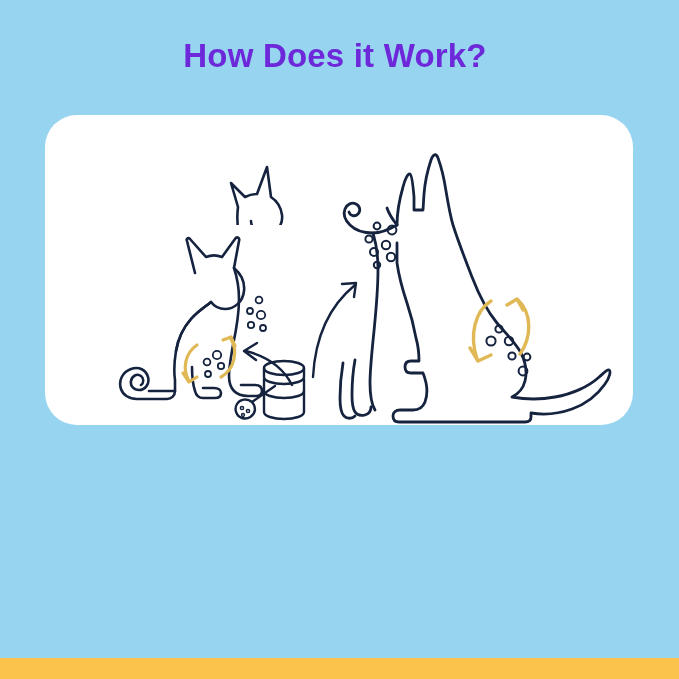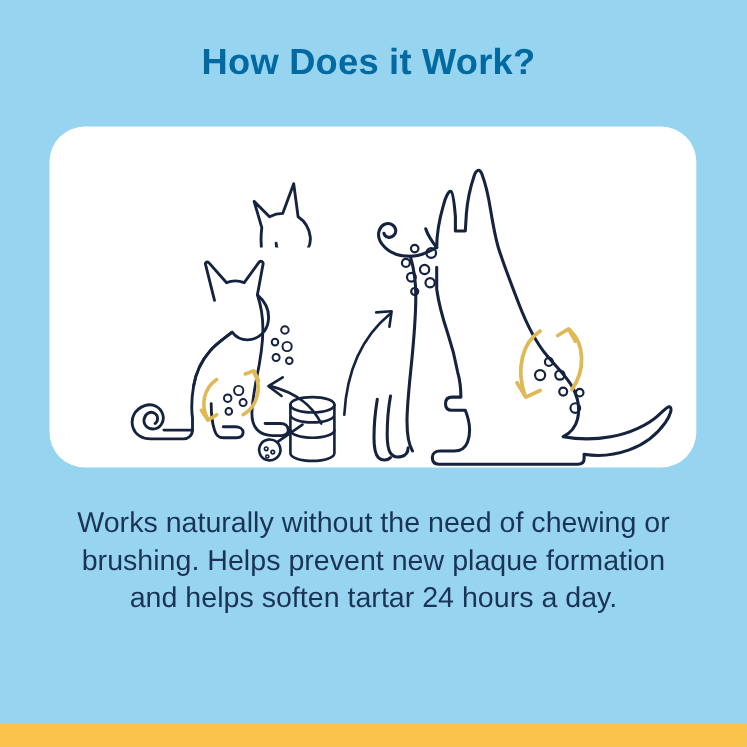--- a/index.html
+++ b/index.html
@@ -21,21 +21,21 @@
     box-sizing: border-box;
   }
   #title {
     position: absolute;
     left: 0;
     top: 36px;
     width: 670px;
     text-align: center;
     font-size: 33px;
     font-weight: bold;
-    color: #0369a1;
+    color: #6d28d9;
     letter-spacing: 0.2px;
     line-height: 40px;
   }
   #illustration-card {
     position: absolute;
     left: 45px;
     top: 115px;
     width: 588px;
     height: 310px;
     background: #ffffff;
@@ -336,17 +336,16 @@
         <circle cx="324" cy="124" r="3.6"></circle>
         <circle cx="341" cy="130" r="4.2"></circle>
         <circle cx="329" cy="137" r="4.0"></circle>
         <circle cx="346" cy="142" r="4.2"></circle>
         <circle cx="332" cy="150" r="3.2"></circle>
       </g>
 
     </svg>
   </div>
 
-  <div id="caption">Works naturally without the need of chewing or brushing. Helps prevent new plaque formation and helps soften tartar 24 hours a day.</div>
 
   <div id="bottom-band"></div>
 
 </div>
 
 </body></html>

